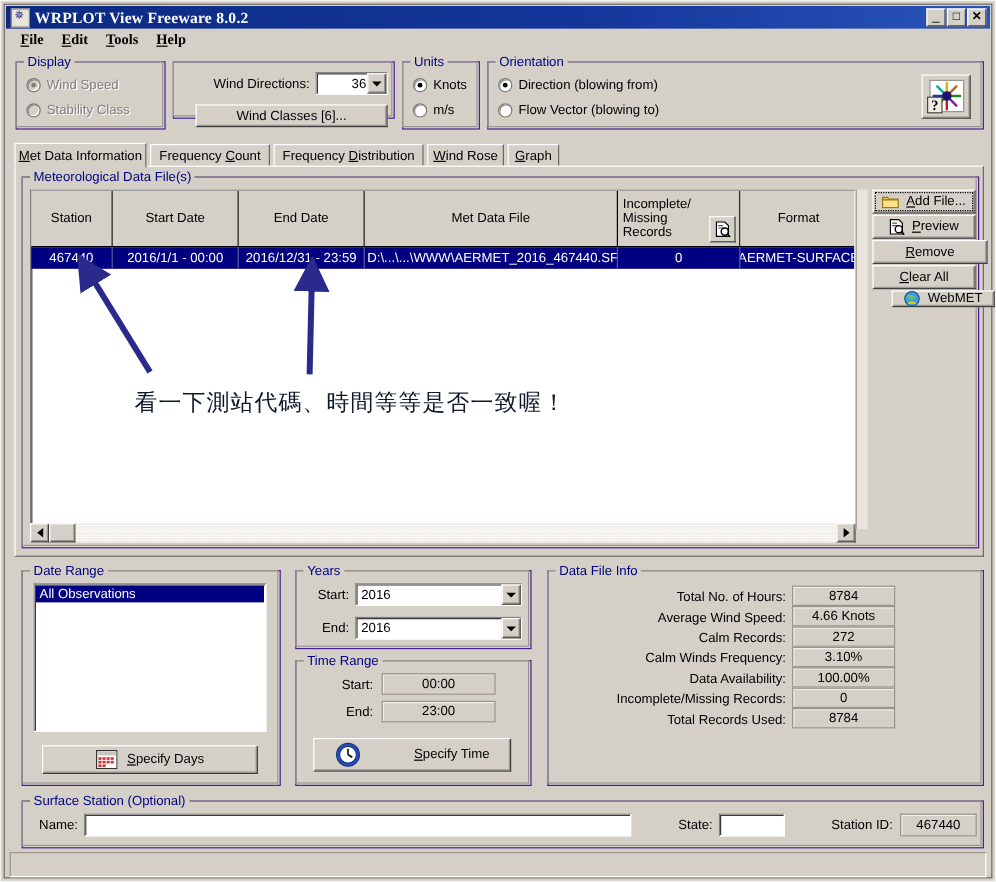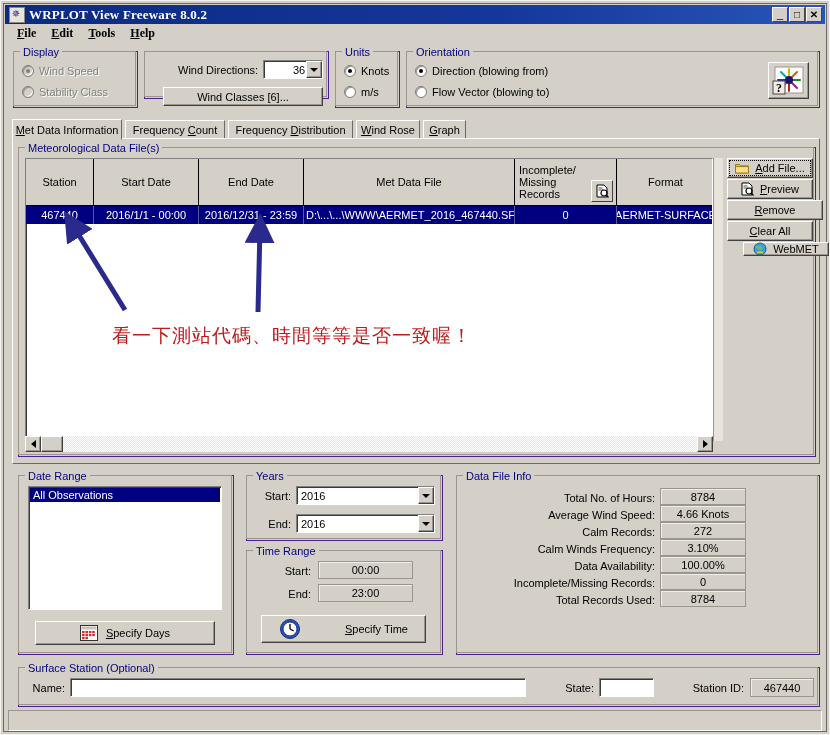--- a/index.html
+++ b/index.html
@@ -440,21 +440,21 @@
   .anno-svg {
     position: absolute;
     left: 0; top: 0;
     width: 830px; height: 735px;
     pointer-events: none;
     z-index: 60;
   }
   .anno-text {
     position: absolute;
     z-index: 61;
-    color: #b91c1c;
+    color: #0f172a;
     font-family: "DejaVu Sans", sans-serif;
     font-size: 19px;
     white-space: nowrap;
     letter-spacing: 1px;
   }
 
   
   .statusbar {
     position: absolute;
     left: 4px;

